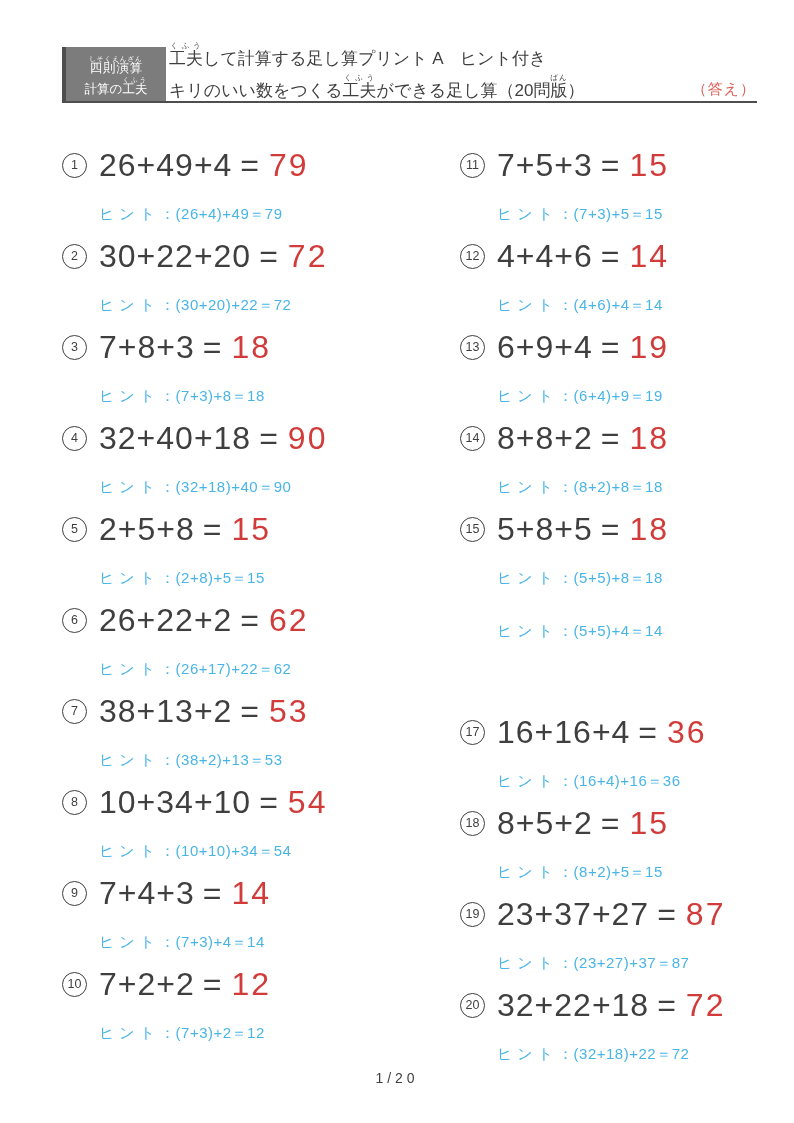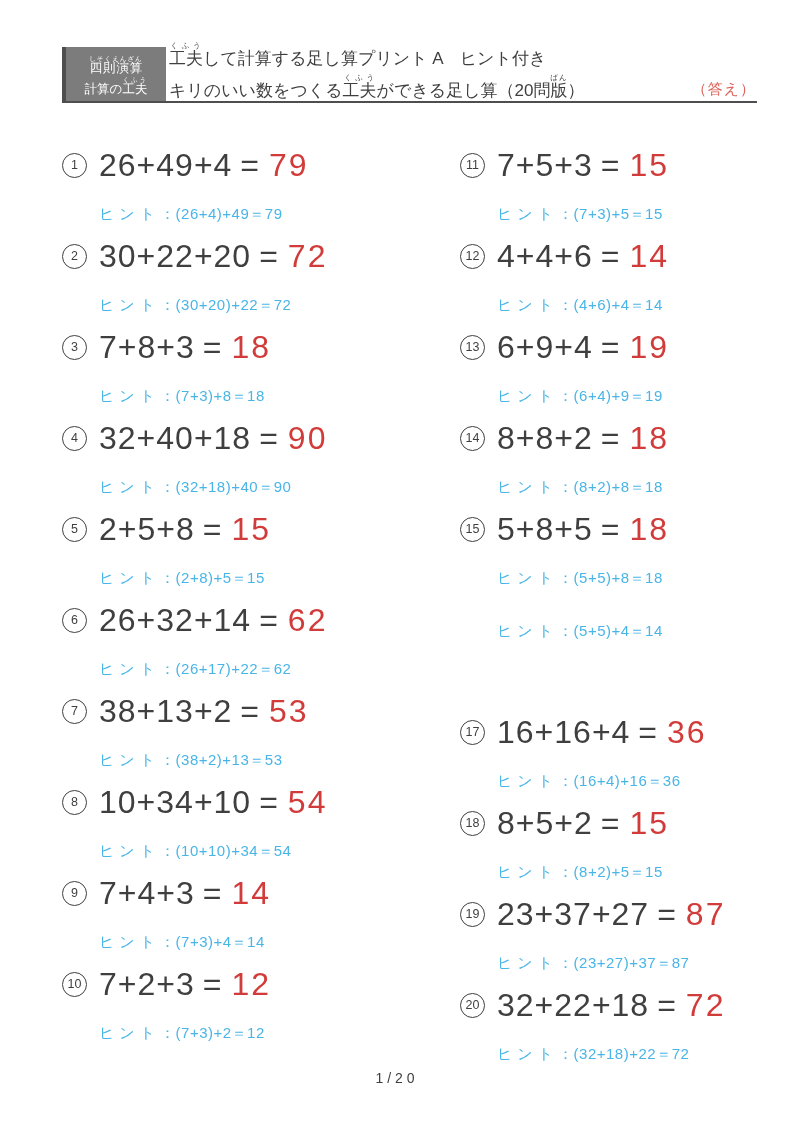--- a/index.html
+++ b/index.html
@@ -127,21 +127,21 @@
     <div class="prow">
       <span class="badge">5</span>
       <span class="eqline"><span class="expression">2+5+8</span><span class="expression" style="margin: 0px 2px 0px 8px;">=</span><span class="answer">15</span></span>
     </div>
     <div class="hint"><span class="hint-label">ヒント</span><span>：</span><span>(2+8)+5＝15</span></div>
   </div>
 
   <div class="problem">
     <div class="prow">
       <span class="badge">6</span>
-      <span class="eqline"><span class="expression">26+32+14</span><span class="expression" style="margin: 0px 2px 0px 8px;">=</span><span class="answer">62</span></span>
+      <span class="eqline"><span class="expression">26+22+2</span><span class="expression" style="margin: 0px 2px 0px 8px;">=</span><span class="answer">62</span></span>
     </div>
     <div class="hint"><span class="hint-label">ヒント</span><span>：</span><span>(26+17)+22＝62</span></div>
   </div>
 
   <div class="problem">
     <div class="prow">
       <span class="badge">7</span>
       <span class="eqline"><span class="expression">38+13+2</span><span class="expression" style="margin: 0px 2px 0px 8px;">=</span><span class="answer">53</span></span>
     </div>
     <div class="hint"><span class="hint-label">ヒント</span><span>：</span><span>(38+2)+13＝53</span></div>
@@ -159,21 +159,21 @@
     <div class="prow">
       <span class="badge">9</span>
       <span class="eqline"><span class="expression">7+4+3</span><span class="expression" style="margin: 0px 2px 0px 8px;">=</span><span class="answer">14</span></span>
     </div>
     <div class="hint"><span class="hint-label">ヒント</span><span>：</span><span>(7+3)+4＝14</span></div>
   </div>
 
   <div class="problem">
     <div class="prow">
       <span class="badge">10</span>
-      <span class="eqline"><span class="expression">7+2+3</span><span class="expression" style="margin: 0px 2px 0px 8px;">=</span><span class="answer">12</span></span>
+      <span class="eqline"><span class="expression">7+2+2</span><span class="expression" style="margin: 0px 2px 0px 8px;">=</span><span class="answer">12</span></span>
     </div>
     <div class="hint"><span class="hint-label">ヒント</span><span>：</span><span>(7+3)+2＝12</span></div>
   </div>
 </div>
   <div class="col col-right">
   <div class="problem">
     <div class="prow">
       <span class="badge">11</span>
       <span class="eqline"><span class="expression">7+5+3</span><span class="expression" style="margin: 0px 2px 0px 8px;">=</span><span class="answer">15</span></span>
     </div>

